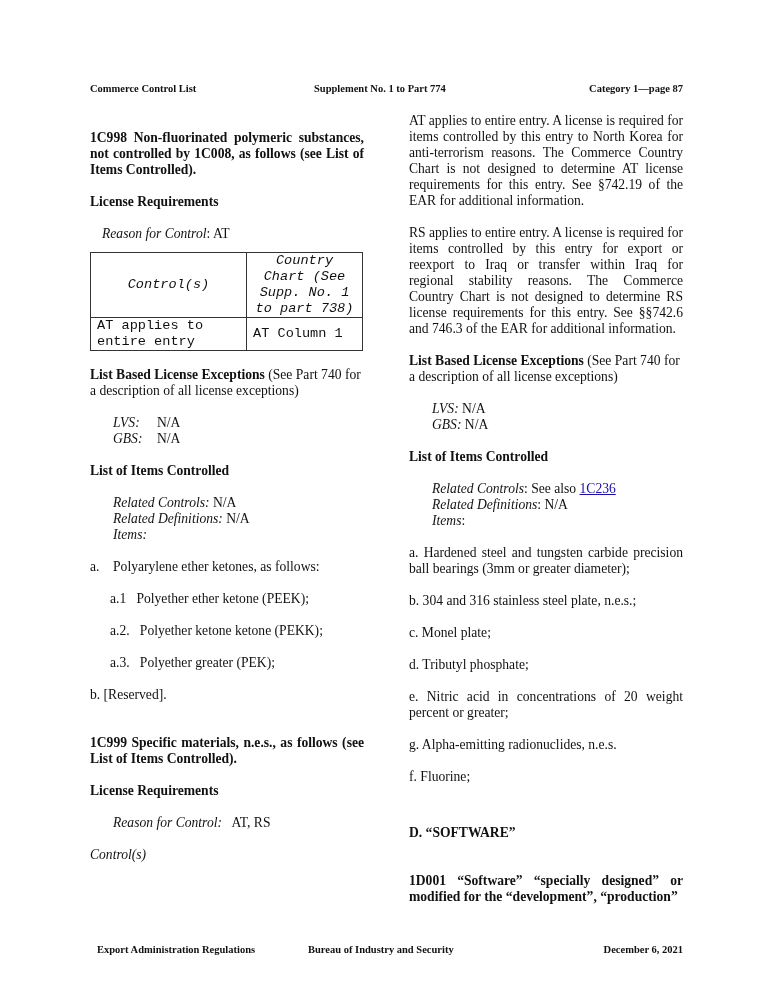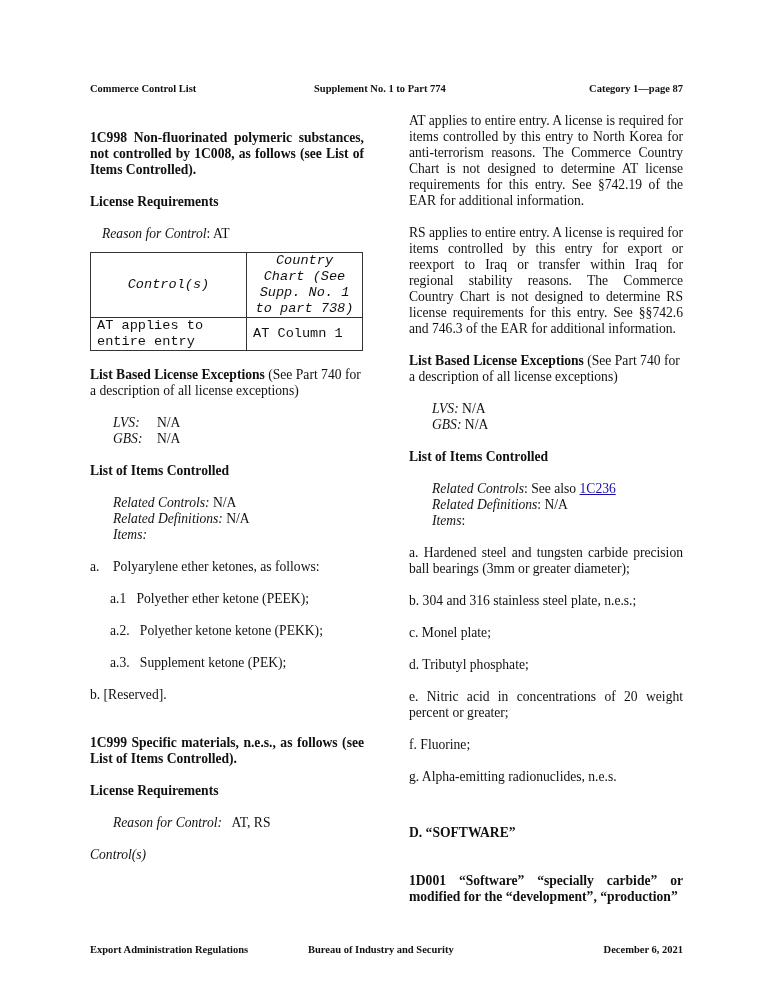--- a/index.html
+++ b/index.html
@@ -77,21 +77,21 @@
 
   <div style="margin-top:16px" class="ind2">
     <p><span class="i">Related Controls:</span><span> N/A</span></p>
     <p><span class="i">Related Definitions:</span><span> N/A</span></p>
     <p class="i">Items:</p>
   </div>
 
   <p style="margin-top:16px; white-space:pre">a.    Polyarylene ether ketones, as follows:</p>
   <p style="margin-top:16px; white-space:pre" class="ind3">a.1   Polyether ether ketone (PEEK);</p>
   <p style="margin-top:16px; white-space:pre" class="ind3">a.2.   Polyether ketone ketone (PEKK);</p>
-  <p style="margin-top:16px; white-space:pre" class="ind3">a.3.   Supplement ketone (PEK);</p>
+  <p style="margin-top:16px; white-space:pre" class="ind3">a.3.   Polyether greater (PEK);</p>
   <p style="margin-top:16px">b. [Reserved].</p>
 
   <p class="b just" style="margin-top:32px">1C999 Specific materials, n.e.s., as follows (see List of Items Controlled).</p>
 
   <p class="b" style="margin-top:16px">License Requirements</p>
 
   <p style="margin-top:16px; white-space:pre" class="ind2"><span class="i">Reason for Control:</span><span>   AT, RS</span></p>
 
   <p class="i" style="margin-top:16px">Control(s)</p>
 </div>
@@ -113,25 +113,25 @@
     <p><span class="i">Related Controls</span><span>: See also </span><a class="link">1C236</a></p>
     <p><span class="i">Related Definitions</span><span>: N/A</span></p>
     <p><span class="i">Items</span><span>:</span></p>
   </div>
 
   <p class="just" style="margin-top:16px">a.   Hardened steel and tungsten carbide precision ball bearings (3mm or greater diameter);</p>
   <p style="margin-top:16px">b.   304 and 316 stainless steel plate, n.e.s.;</p>
   <p style="margin-top:16px">c.   Monel plate;</p>
   <p style="margin-top:16px">d. Tributyl phosphate;</p>
   <p class="just" style="margin-top:16px">e.   Nitric acid in concentrations of 20 weight percent or greater;</p>
+  <p style="margin-top:16px">g. Alpha-emitting radionuclides, n.e.s.</p>
   <p style="margin-top:16px">f.   Fluorine;</p>
-  <p style="margin-top:16px">g. Alpha-emitting radionuclides, n.e.s.</p>
 
   <p class="b center" style="margin-top:40px">D. “SOFTWARE”</p>
 
-  <p class="b just" style="margin-top:32px">1D001    “Software” “specially carbide” or modified for the “development”, “production”</p>
+  <p class="b just" style="margin-top:32px">1D001    “Software” “specially designed” or modified for the “development”, “production”</p>
 </div>
 
 <div class="ftr">
-  <span style="left:0">Export Administration Regulations</span>
+  <span style="left:7px">Export Administration Regulations</span>
   <span style="left:218px">Bureau of Industry and Security</span>
   <span style="right:0">December 6, 2021</span>
 </div>
 
 </body></html>

